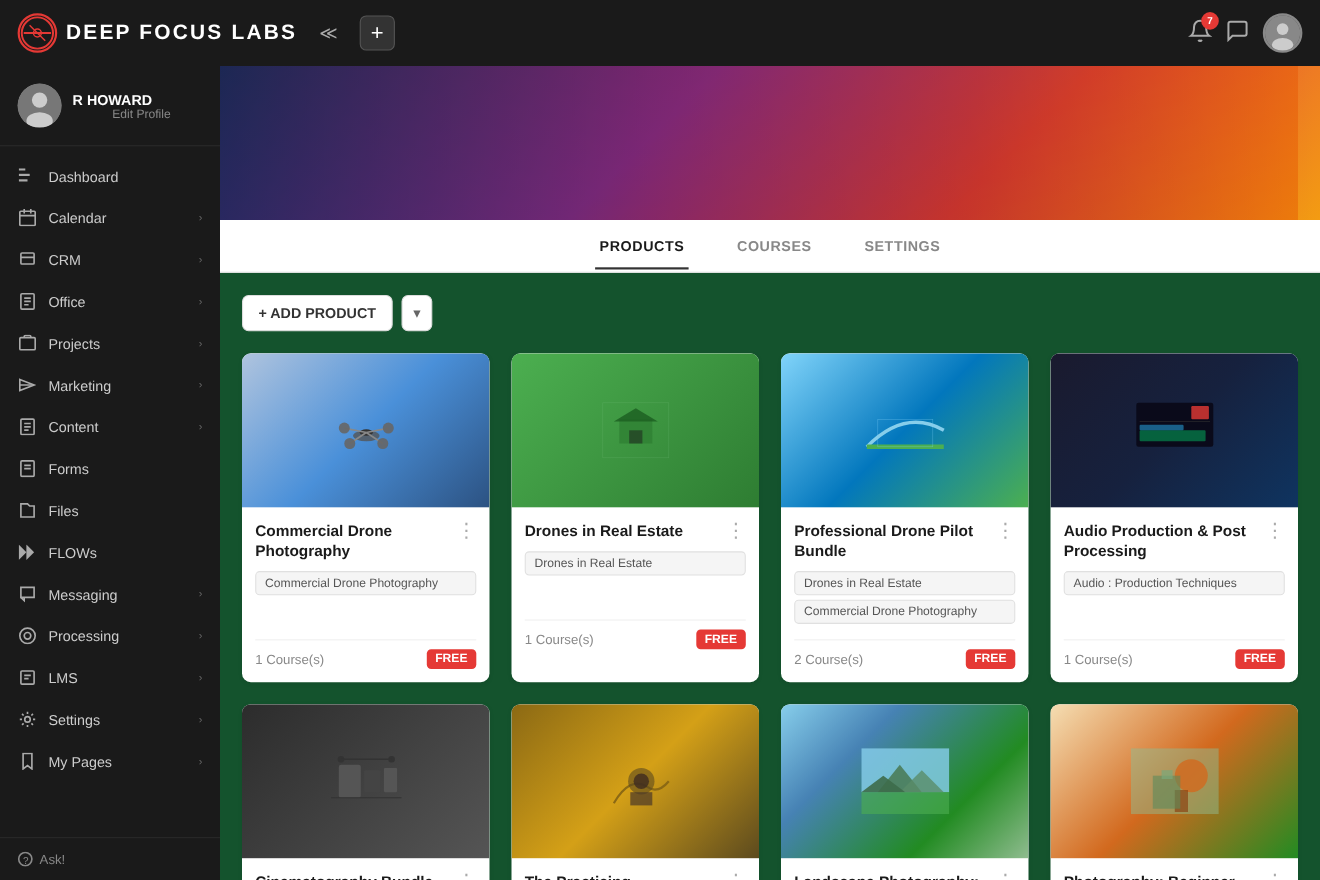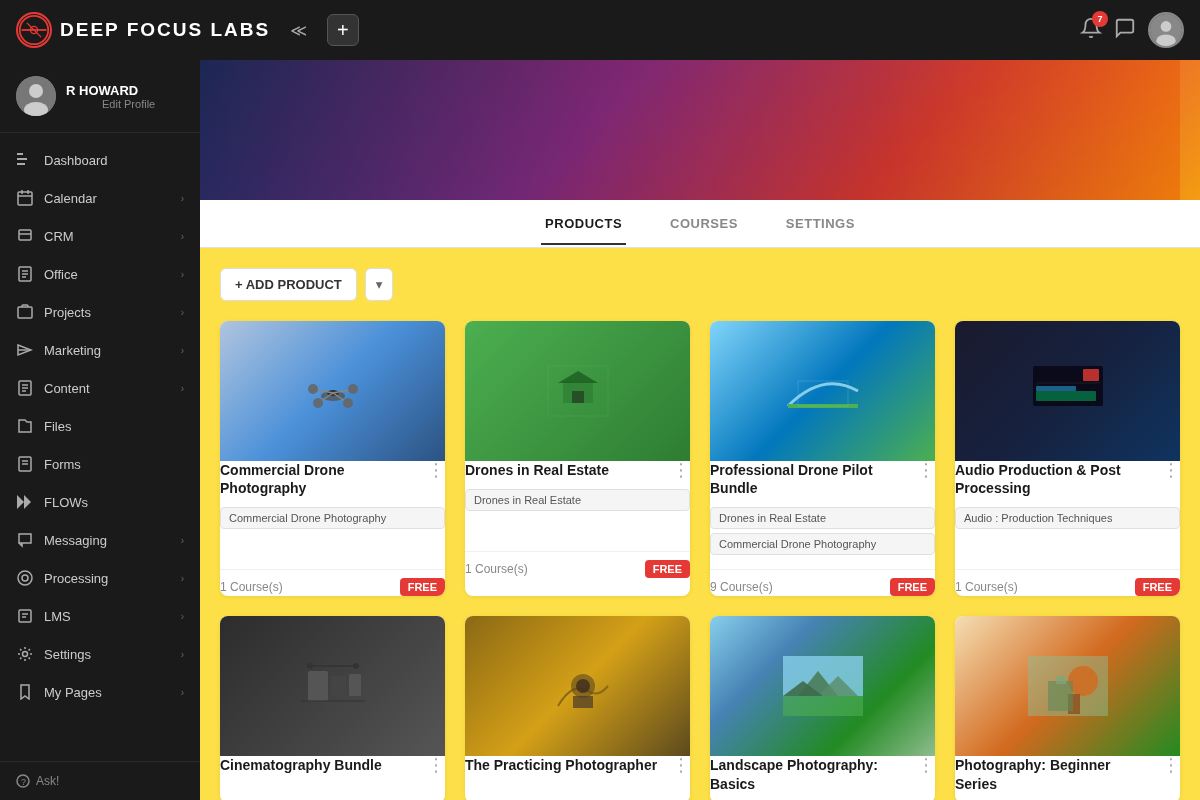--- a/index.html
+++ b/index.html
@@ -80,21 +80,21 @@
       border-top: 1px solid #2a2a2a;
       color: #888;
       font-size: 12px;
       display: flex;
       align-items: center;
       gap: 6px;
       cursor: pointer;
     }
 
     
-    .content-area { flex: 1; display: flex; flex-direction: column; overflow: hidden; background: #fde047; }
+    .content-area { flex: 1; display: flex; flex-direction: column; overflow: hidden; background: #14532d; }
 
     
     .hero-banner {
       height: 140px;
       background: linear-gradient(135deg, #2c3e50 0%, #8e44ad 40%, #e74c3c 70%, #f39c12 100%);
       flex-shrink: 0;
       position: relative;
       overflow: hidden;
     }
     .hero-banner::before {
@@ -214,21 +214,21 @@
     }
     .card-img-drone { background: linear-gradient(135deg, #b0c4de 0%, #4a90d9 50%, #2c5282 100%); display: flex; align-items: center; justify-content: center; font-size: 40px; }
     .card-img-estate { background: linear-gradient(135deg, #4caf50 0%, #2e7d32 100%); display: flex; align-items: center; justify-content: center; font-size: 40px; }
     .card-img-pilot { background: linear-gradient(135deg, #81d4fa 0%, #0277bd 50%, #4caf50 100%); display: flex; align-items: center; justify-content: center; font-size: 40px; }
     .card-img-audio { background: linear-gradient(135deg, #1a1a2e 0%, #16213e 50%, #0f3460 100%); display: flex; align-items: center; justify-content: center; font-size: 40px; }
     .card-img-cinema { background: linear-gradient(135deg, #2c2c2c 0%, #555 100%); display: flex; align-items: center; justify-content: center; font-size: 40px; }
     .card-img-photographer { background: linear-gradient(135deg, #8b6914 0%, #d4a017 50%, #5c4a1e 100%); display: flex; align-items: center; justify-content: center; font-size: 40px; }
     .card-img-landscape { background: linear-gradient(135deg, #87ceeb 0%, #4682b4 30%, #228b22 70%, #8fbc8f 100%); display: flex; align-items: center; justify-content: center; font-size: 40px; }
     .card-img-beginner { background: linear-gradient(135deg, #f5deb3 0%, #d2691e 50%, #228b22 100%); display: flex; align-items: center; justify-content: center; font-size: 40px; }
 
-    .card-body { }
+    .card-body { padding: 12px; }
     .card-header-row { display: flex; align-items: flex-start; justify-content: space-between; margin-bottom: 10px; }
     .card-title { font-size: 14px; font-weight: 700; color: #1a1a1a; line-height: 1.3; flex: 1; padding-right: 8px; }
     .card-menu-btn { color: #aaa; cursor: pointer; font-size: 18px; line-height: 1; flex-shrink: 0; }
 
     .tag-list { display: flex; flex-direction: column; gap: 4px; min-height: 50px; }
     .tag {
       background: #f5f5f5;
       border: 1px solid #e0e0e0;
       border-radius: 4px;
       padding: 4px 8px;
@@ -395,36 +395,36 @@
               </svg>
           </div>
           <span>Content</span>
         </div>
         <span class="nav-chevron">›</span>
       </div>
       <div class="nav-item">
         <div class="nav-item-left">
           <div class="nav-icon">
             <svg width="16" height="16" viewBox="0 0 16 16" fill="none" stroke="#aaa" stroke-width="1.5">
-                <path d="M2 2h6l2 2h4v10H2V2z"></path>
-              </svg>
-          </div>
-          <span>Files</span>
-        </div>
-      </div>
-      <div class="nav-item">
-        <div class="nav-item-left">
-          <div class="nav-icon">
-            <svg width="16" height="16" viewBox="0 0 16 16" fill="none" stroke="#aaa" stroke-width="1.5">
                 <rect x="2" y="1" width="12" height="14" rx="1"></rect>
                 <line x1="5" y1="5" x2="11" y2="5"></line>
                 <line x1="5" y1="8" x2="11" y2="8"></line>
               </svg>
           </div>
           <span>Forms</span>
+        </div>
+      </div>
+      <div class="nav-item">
+        <div class="nav-item-left">
+          <div class="nav-icon">
+            <svg width="16" height="16" viewBox="0 0 16 16" fill="none" stroke="#aaa" stroke-width="1.5">
+                <path d="M2 2h6l2 2h4v10H2V2z"></path>
+              </svg>
+          </div>
+          <span>Files</span>
         </div>
       </div>
       <div class="nav-item">
         <div class="nav-item-left">
           <div class="nav-icon">
             <svg width="16" height="14" viewBox="0 0 16 14" fill="#aaa">
                 <polygon points="0,0 7,7 0,14"></polygon>
                 <polygon points="7,0 14,7 7,14"></polygon>
               </svg>
           </div>
@@ -600,21 +600,21 @@
           <div class="card-body">
             <div class="card-header-row">
               <div class="card-title">Professional Drone Pilot Bundle</div>
               <div class="card-menu-btn">⋮</div>
             </div>
             <div class="tag-list">
               <span class="tag">Drones in Real Estate</span>
               <span class="tag">Commercial Drone Photography</span>
             </div>
             <div class="card-footer">
-              <span class="course-count">9 Course(s)</span>
+              <span class="course-count">2 Course(s)</span>
               <span class="free-badge">FREE</span>
             </div>
           </div>
         </div>
 
         <div class="product-card">
           <div class="card-image card-img-audio">
             <svg width="80" height="60" viewBox="0 0 80 60" fill="none">
               <rect x="5" y="5" width="70" height="40" fill="#0a0a1a" rx="2"></rect>
               <rect x="55" y="8" width="16" height="12" fill="#e53935" rx="1" opacity="0.8"></rect>

